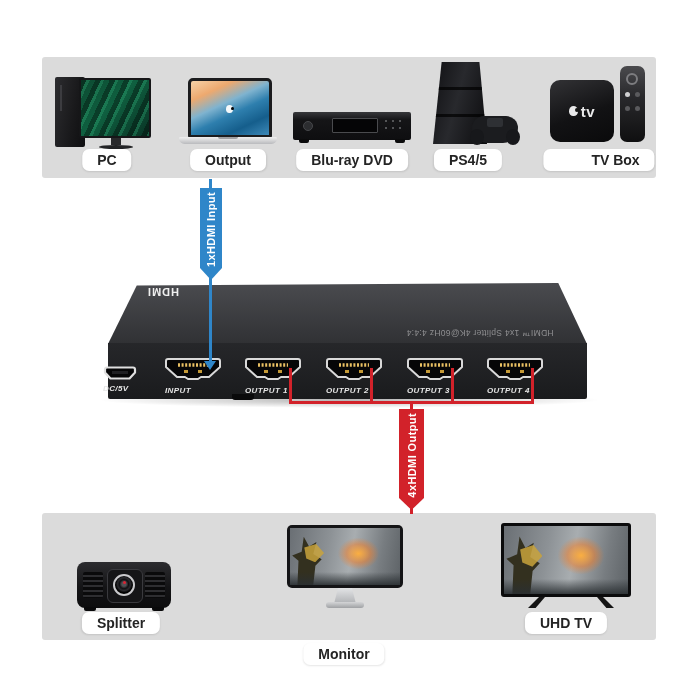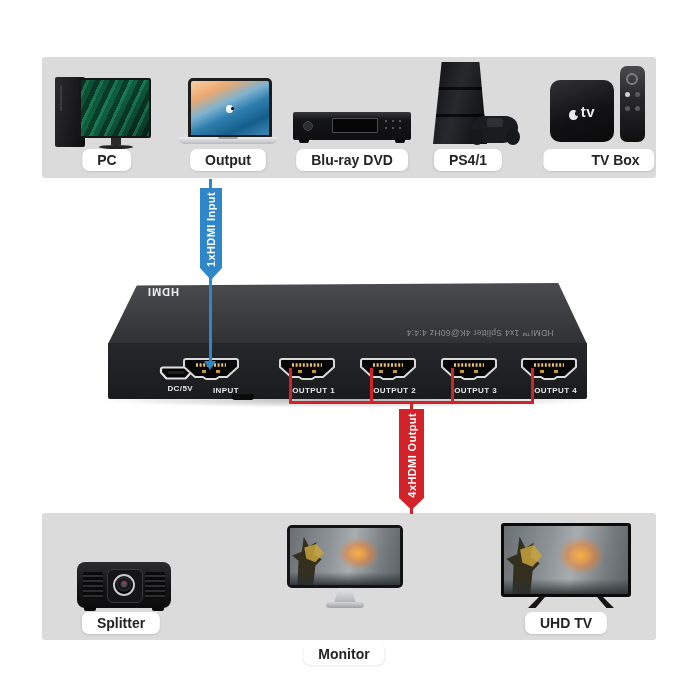--- a/index.html
+++ b/index.html
@@ -31,21 +31,21 @@
         background:linear-gradient(#4a4b4f,#303134);
         clip-path:polygon(6% 4%,94% 0%,100% 100%,0% 100%);}
   .dev-front{position:absolute;left:108px;top:343px;width:479px;height:56px;
         background:linear-gradient(#26272a,#1a1b1d);border-radius:0 0 2px 2px;}
   .dev-notch{position:absolute;left:232px;top:394px;width:22px;height:6px;background:#0a0a0b;border-radius:0 0 3px 3px;}
   .flip180{transform:rotate(180deg);}
   .dev-brand{position:absolute;left:138px;top:286px;width:50px;text-align:center;color:#efefef;
         font-weight:bold;font-size:11px;letter-spacing:1px;}
   .dev-model{position:absolute;left:372px;top:328px;width:216px;text-align:center;color:#8f8f91;
         font-size:8.5px;letter-spacing:.3px;white-space:nowrap;}
-  .port-g{position:absolute;top:357px;width:90px;margin-left:-45px;text-align:right;}
+  .port-g{position:absolute;top:357px;width:90px;margin-left:-45px;text-align:left;font-style:italic;}
   .port-g .plabel{margin-top:1px;font-size:8px;font-weight:bold;color:#e6e6e6;letter-spacing:.4px;}
   .port-g.usb svg{margin-top:9px;}
   .port-g.usb .plabel{margin-top:0;}
   
   .abs{position:absolute;}
   
   .pc-tower{left:55px;top:77px;width:30px;height:70px;border-radius:2px;
         background:linear-gradient(100deg,#2c2c2f 0%,#19191b 60%,#0e0e10 100%);}
   .pc-tower::before{content:"";position:absolute;left:5px;top:8px;width:2px;height:26px;background:#3c3c40;}
   .pc-mon{left:79px;top:78px;width:72px;height:60px;background:#161618;border-radius:2px;padding:2px;box-sizing:border-box;}
@@ -78,21 +78,21 @@
   .ps-console::before{content:"";position:absolute;left:0;top:31%;width:100%;height:3px;background:#000;opacity:.7;}
   .ps-console::after{content:"";position:absolute;left:0;top:63%;width:100%;height:3px;background:#000;opacity:.7;}
   .ps-pad{left:472px;top:116px;width:46px;height:27px;background:#1b1c1f;border-radius:12px 12px 15px 15px;}
   .ps-pad::before{content:"";position:absolute;left:-2px;bottom:-2px;width:14px;height:16px;background:#17181b;border-radius:50%;}
   .ps-pad::after{content:"";position:absolute;right:-2px;bottom:-2px;width:14px;height:16px;background:#17181b;border-radius:50%;}
   .ps-touch{position:absolute;left:15px;top:2px;width:16px;height:9px;background:#2e3034;border-radius:2px;}
   
   .atv-box{left:550px;top:80px;width:64px;height:62px;border-radius:10px;
         background:linear-gradient(160deg,#323235 0%,#121214 55%,#0a0a0b 100%);
         display:flex;align-items:center;justify-content:center;}
-  .atv-text{color:#e9e9ea;font-size:15px;font-weight:bold;letter-spacing:.5px;display:flex;align-items:flex-end;gap:3px;}
+  .atv-text{color:#e9e9ea;font-size:15px;font-weight:bold;letter-spacing:.5px;display:flex;align-items:center;gap:3px;}
   .apple.atv{position:relative;width:9px;height:10px;background:#e9e9ea;}
   .atv-remote{left:620px;top:66px;width:25px;height:76px;border-radius:7px;
         background:linear-gradient(#4a4a4d 0%,#29292c 40%,#0f0f10 100%);}
   .atv-remote::before{content:"";position:absolute;left:6px;top:7px;width:12px;height:12px;border:2px solid #7d7d80;border-radius:50%;box-sizing:border-box;}
   .atv-remote::after{content:"";position:absolute;left:5px;top:26px;width:5px;height:5px;background:#cfcfd1;border-radius:50%;
         box-shadow:10px 14px 0 #5a5a5d,0 14px 0 #5a5a5d,10px 0 0 #5a5a5d;}
   
   .prj-body{left:77px;top:562px;width:94px;height:46px;border-radius:8px;
         background:linear-gradient(#2d2d30 0%,#141416 55%,#0c0c0d 100%);}
   .prj-vent{position:absolute;top:10px;width:20px;height:26px;border-radius:2px;
@@ -158,21 +158,21 @@
       <div class="br-foot" style="right:6px;"></div>
     </div>
     <div class="pill" style="left:352px;top:149px;">Blu-ray DVD</div>
   </div>
 
   <div>
     <div class="abs ps-console"></div>
     <div class="abs ps-pad">
         <div class="ps-touch"></div>
       </div>
-    <div class="pill" style="left:468px;top:149px;">PS4/1</div>
+    <div class="pill" style="left:468px;top:149px;">PS4/5</div>
   </div>
 
   <div>
     <div class="abs atv-box">
       <div class="atv-text">
           <span class="apple atv"></span>
           <span>tv</span>
         </div>
     </div>
     <div class="abs atv-remote"></div>
@@ -197,21 +197,21 @@
     <div class="dev-model flip180">HDMI™ 1x4 Splitter 4K@60Hz 4:4:4</div>
 
     <div class="port-g usb" style="left:148px;">
       <svg width="34" height="14" viewBox="0 0 34 14">
         <path d="M4 1.5 H30 Q32 1.5 32 3.5 V6.5 L26.5 12.5 H7.5 L2 6.5 V3.5 Q2 1.5 4 1.5 Z" fill="#050506" stroke="#e0e0e0" stroke-width="2.2" stroke-linejoin="round"></path>
         <rect x="9" y="5" width="16" height="3" fill="#1f1f22"></rect>
       </svg>
       <div class="plabel">DC/5V</div>
     </div>
 
-    <div class="port-g" style="left:194px;">
+    <div class="port-g" style="left:210px;">
       <svg width="56" height="24" viewBox="0 0 56 24">
         <path d="M3 2 H53 Q55 2 55 4 V10 L44 20 H36 L33 22 H23 L20 20 H12 L1 10 V4 Q1 2 3 2 Z" fill="#060607" stroke="#d9d9d9" stroke-width="2" stroke-linejoin="round"></path>
         <line x1="13" y1="8" x2="43" y2="8" stroke="#e9c063" stroke-width="3.5" stroke-dasharray="2 1.6"></line>
         <rect x="19" y="13" width="4" height="3" fill="#c59a36"></rect>
           <rect x="33" y="13" width="4" height="3" fill="#c59a36"></rect>
       </svg>
       <div class="plabel">INPUT</div>
     </div>
 
     <div class="port-g" style="left:290px;">

